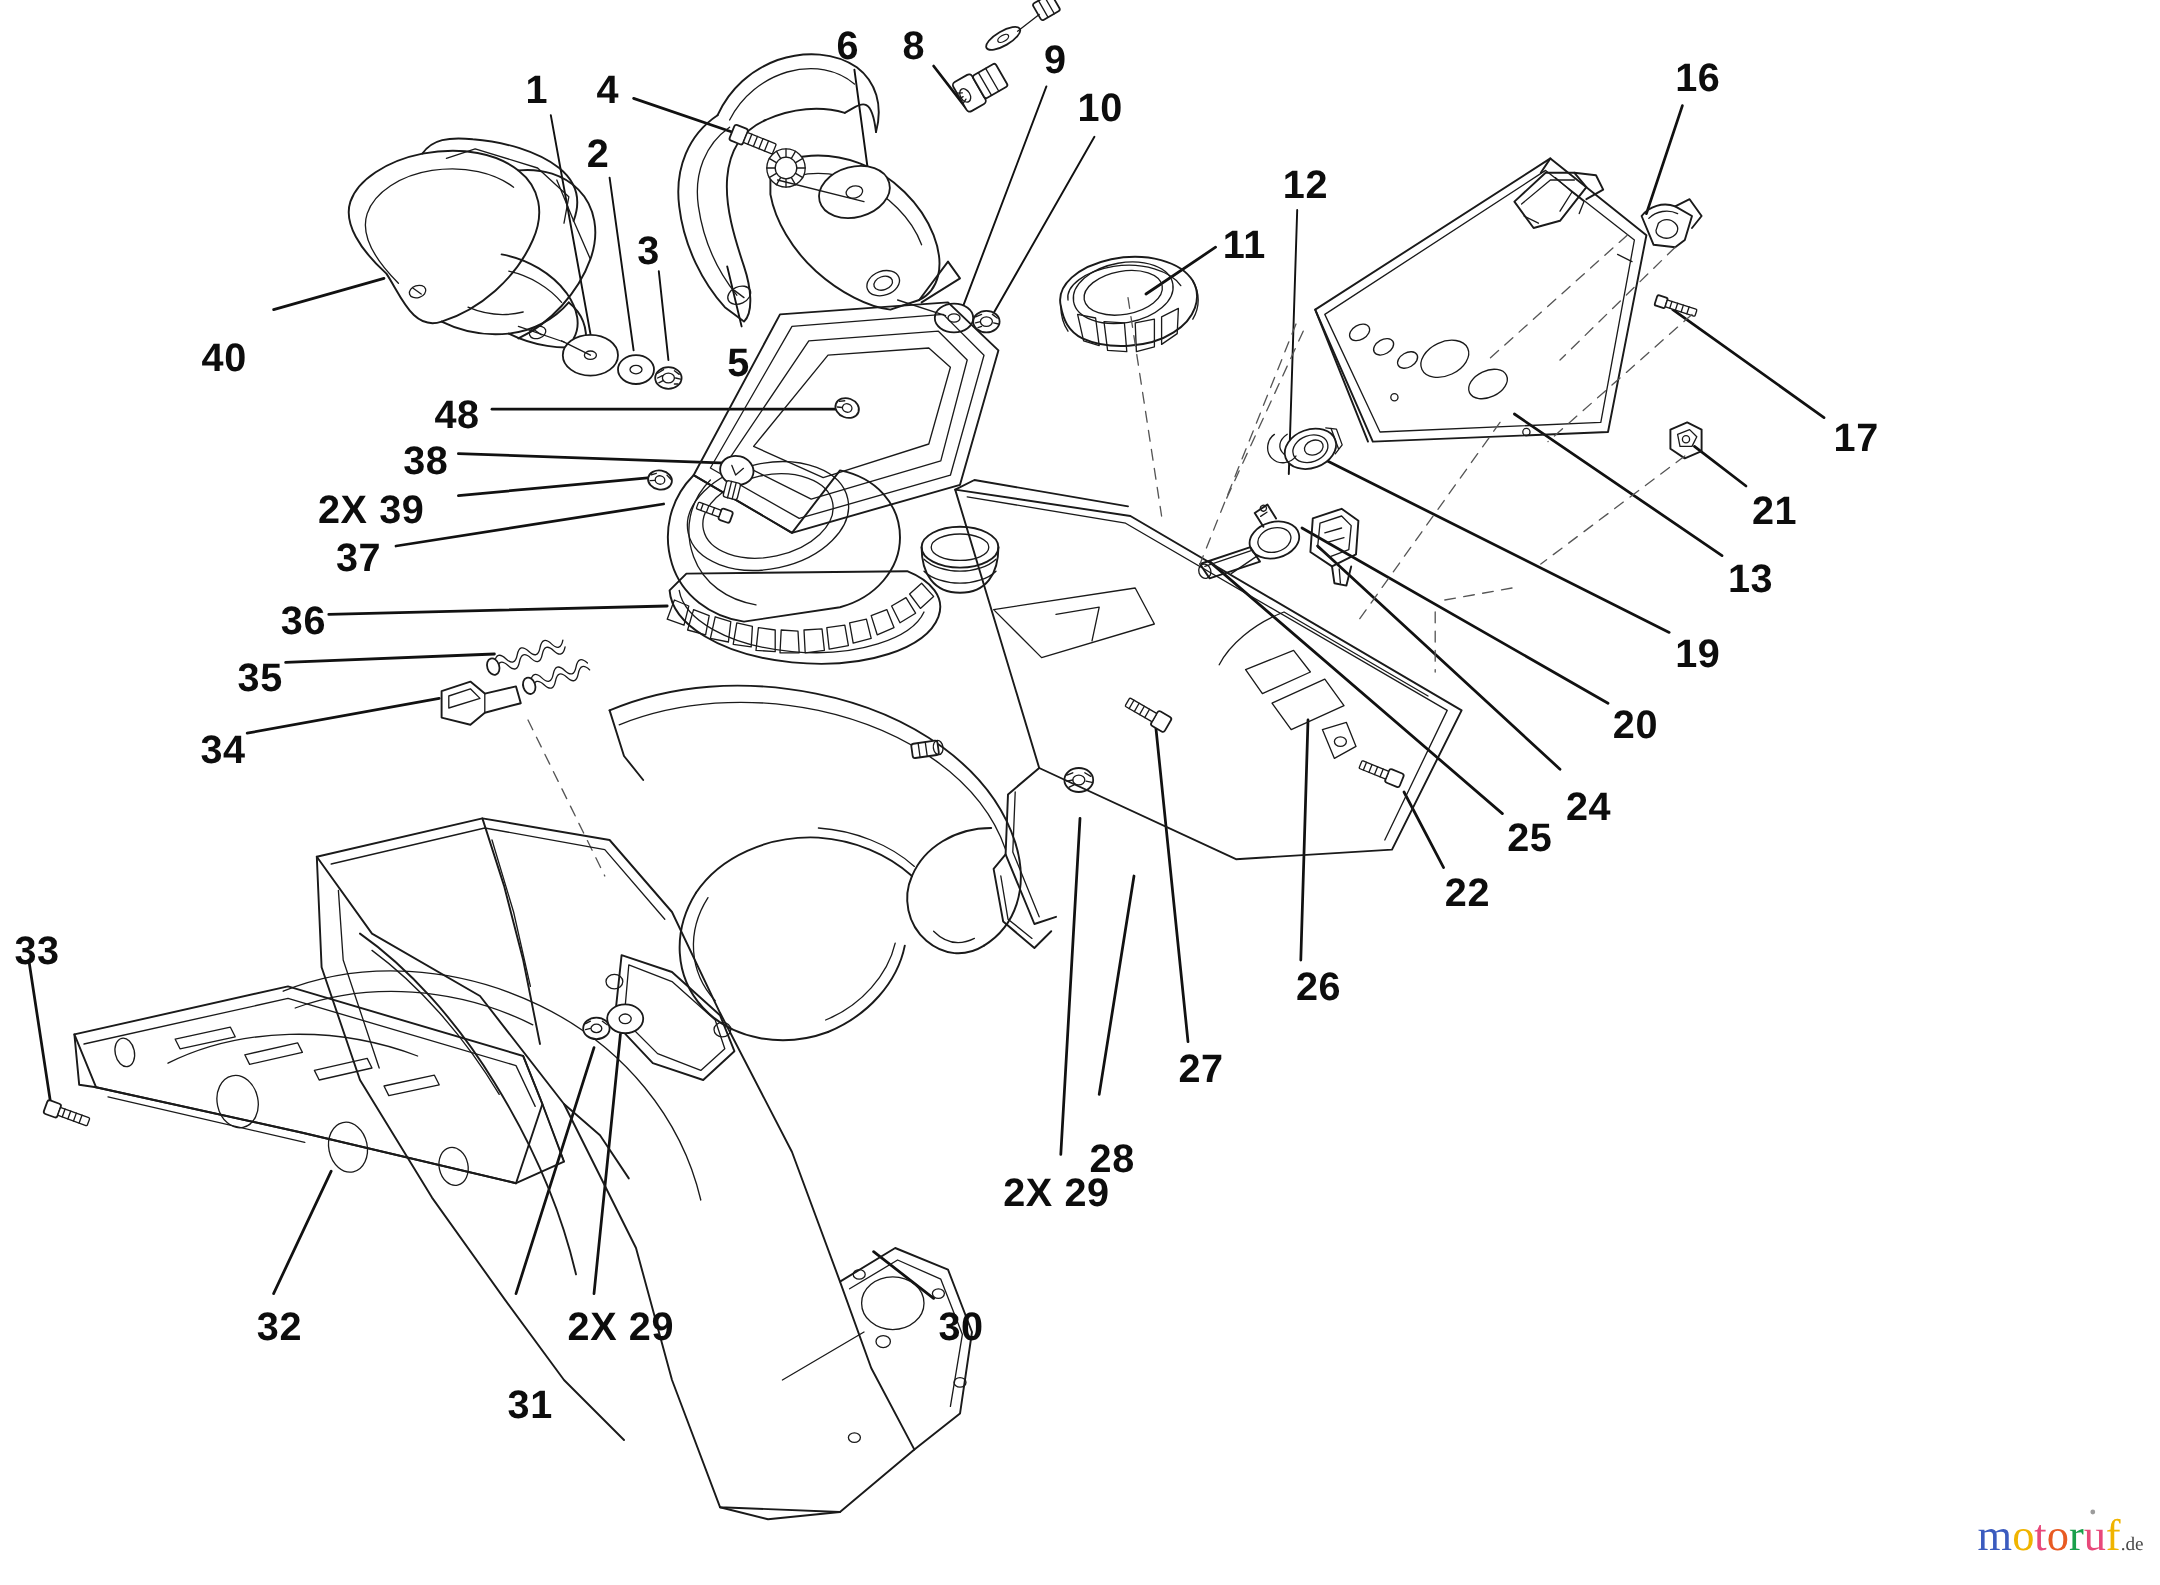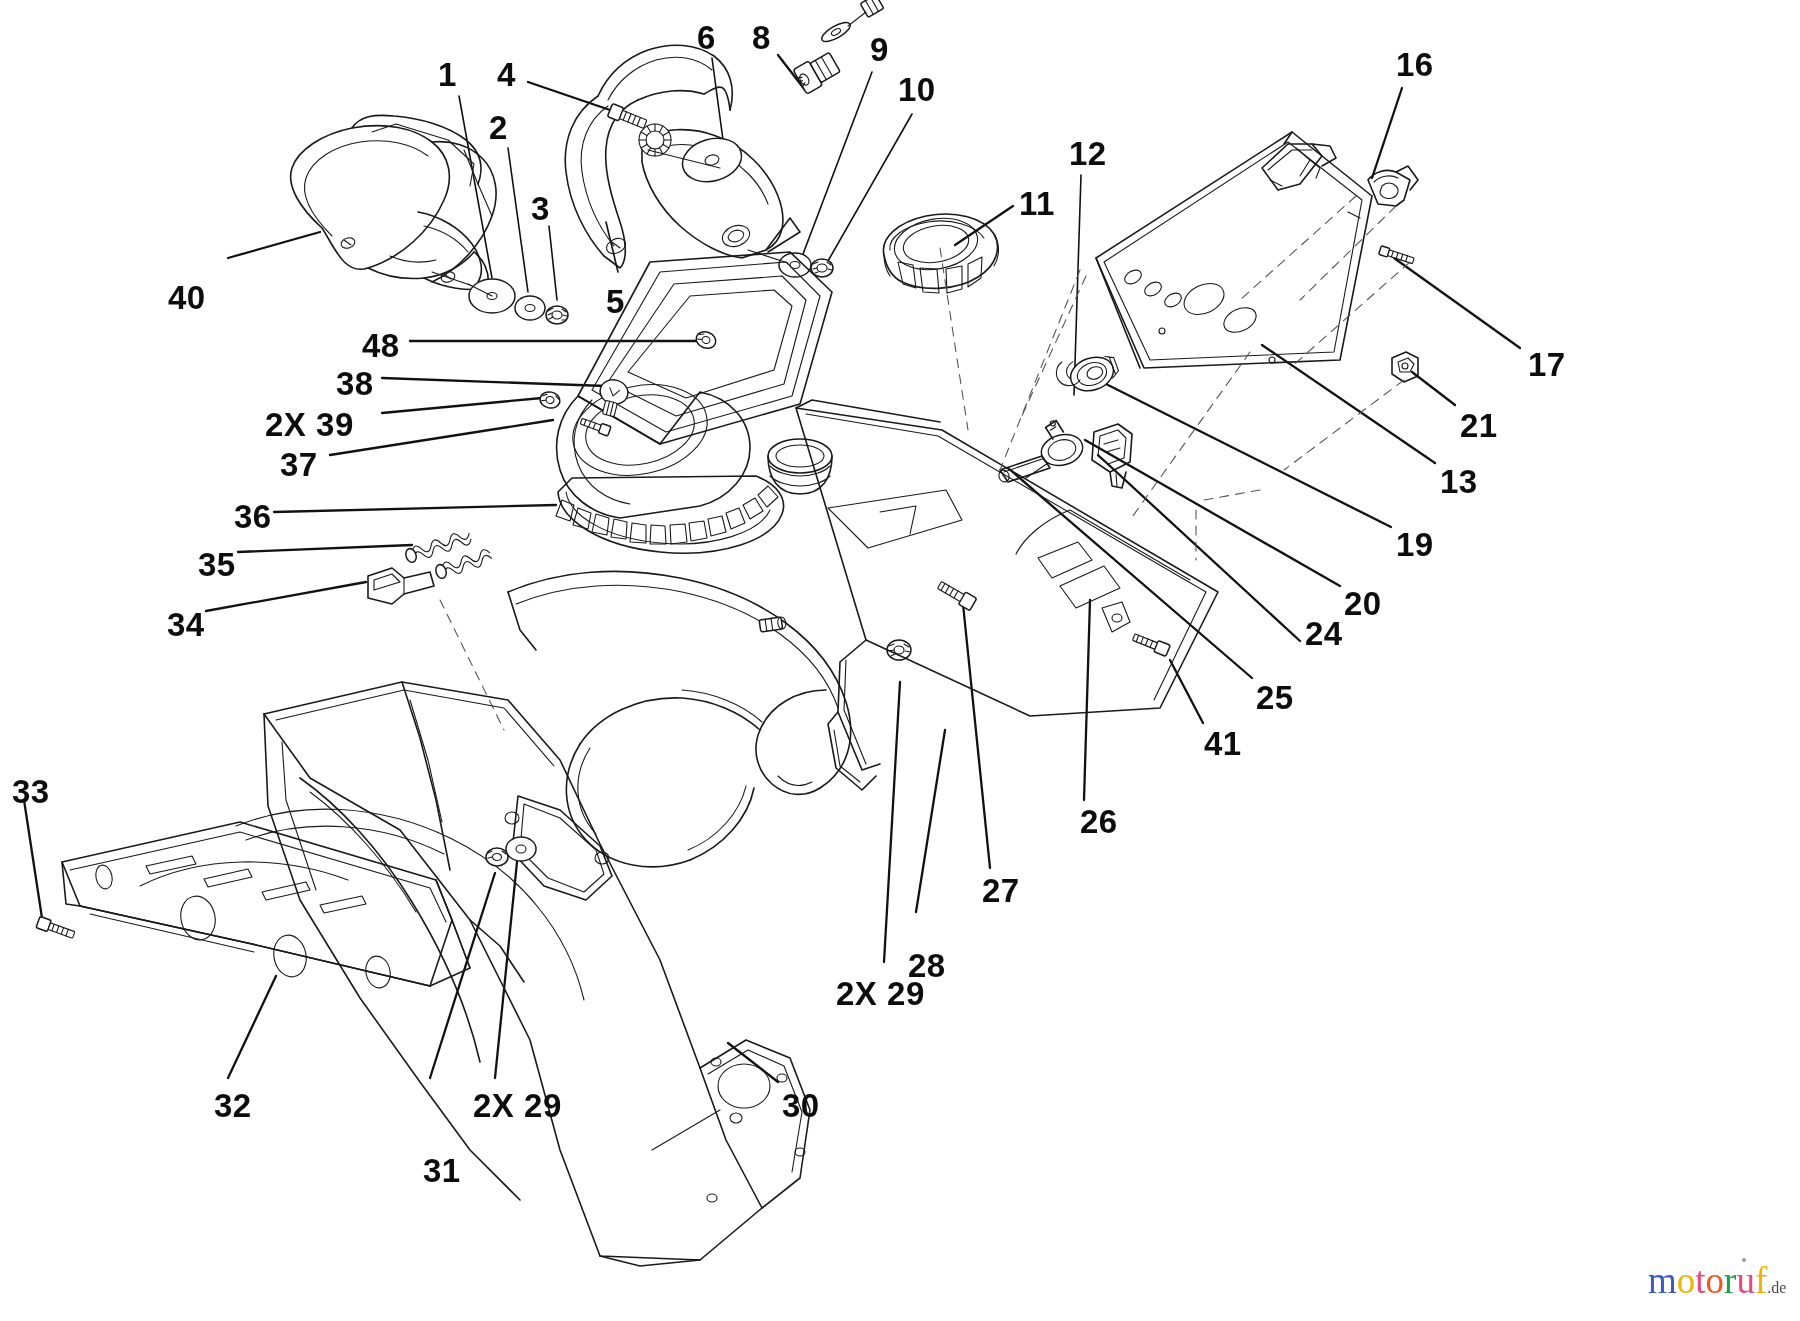--- a/index.html
+++ b/index.html
@@ -636,22 +636,22 @@
   <div class="callout" style="left:870px;top:33px;">9</div>
   <div class="callout" style="left:898px;top:73px;">10</div>
   <div class="callout" style="left:1019px;top:187px;">11</div>
   <div class="callout" style="left:1069px;top:137px;">12</div>
   <div class="callout" style="left:1440px;top:465px;">13</div>
   <div class="callout" style="left:1396px;top:48px;">16</div>
   <div class="callout" style="left:1528px;top:348px;">17</div>
   <div class="callout" style="left:1396px;top:528px;">19</div>
   <div class="callout" style="left:1344px;top:587px;">20</div>
   <div class="callout" style="left:1460px;top:409px;text-align:right;">21</div>
-  <div class="callout" style="left:1204px;top:727px;">41</div>
-  <div class="callout" style="left:1305px;top:617px;">24</div>
+  <div class="callout" style="left:1204px;top:727px;">22</div>
+  <div class="callout" style="left:1305px;top:655px;">24</div>
   <div class="callout" style="left:1256px;top:681px;">25</div>
   <div class="callout" style="left:1080px;top:805px;">26</div>
   <div class="callout" style="left:982px;top:874px;">27</div>
   <div class="callout" style="left:908px;top:920px;margin-top:29px;">28</div>
   <div class="callout" style="left:836px;top:977px;">2X 29</div>
   <div class="callout" style="left:782px;top:1089px;">30</div>
   <div class="callout" style="left:423px;top:1154px;">31</div>
   <div class="callout" style="left:473px;top:1089px;">2X 29</div>
   <div class="callout" style="left:214px;top:1089px;">32</div>
   <div class="callout" style="left:12px;top:775px;">33</div>

